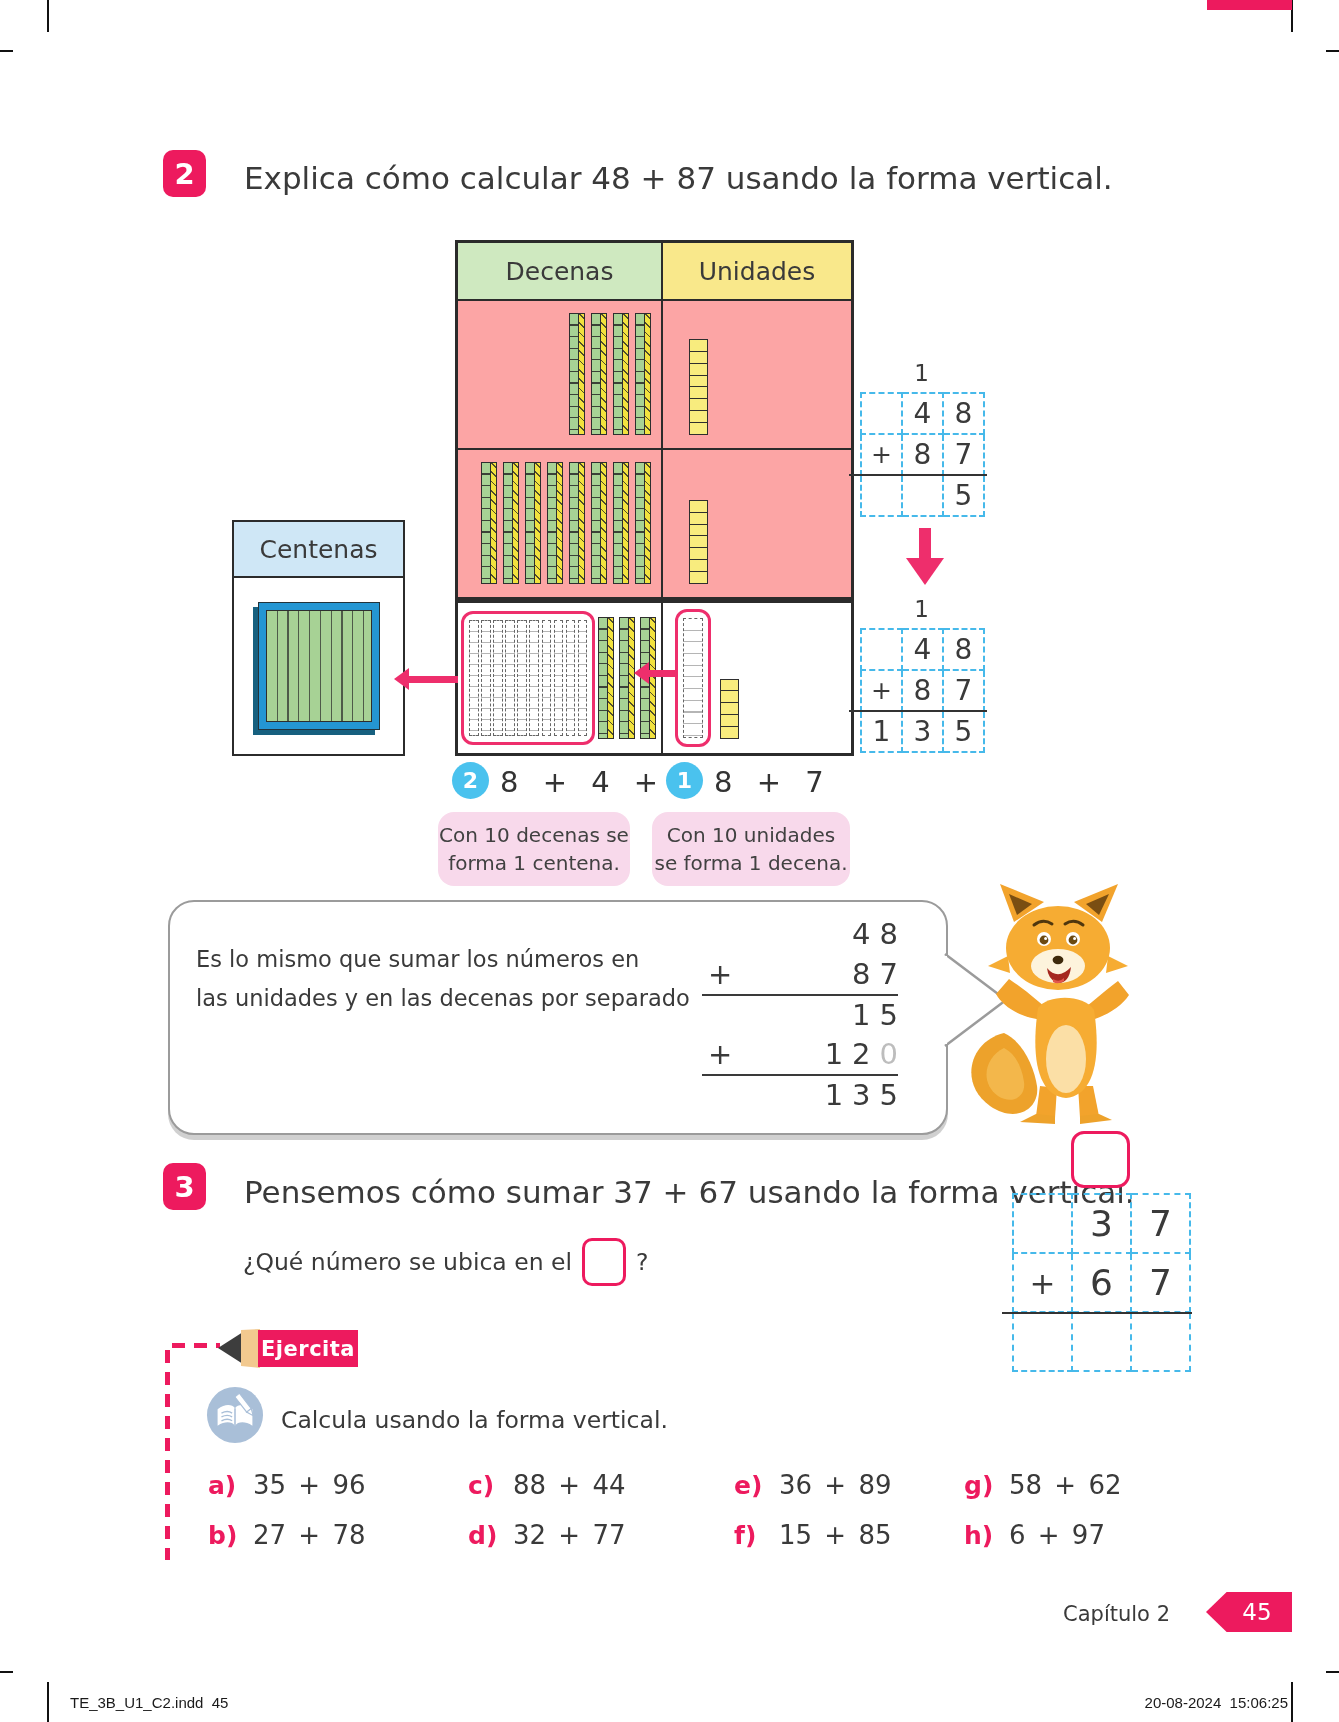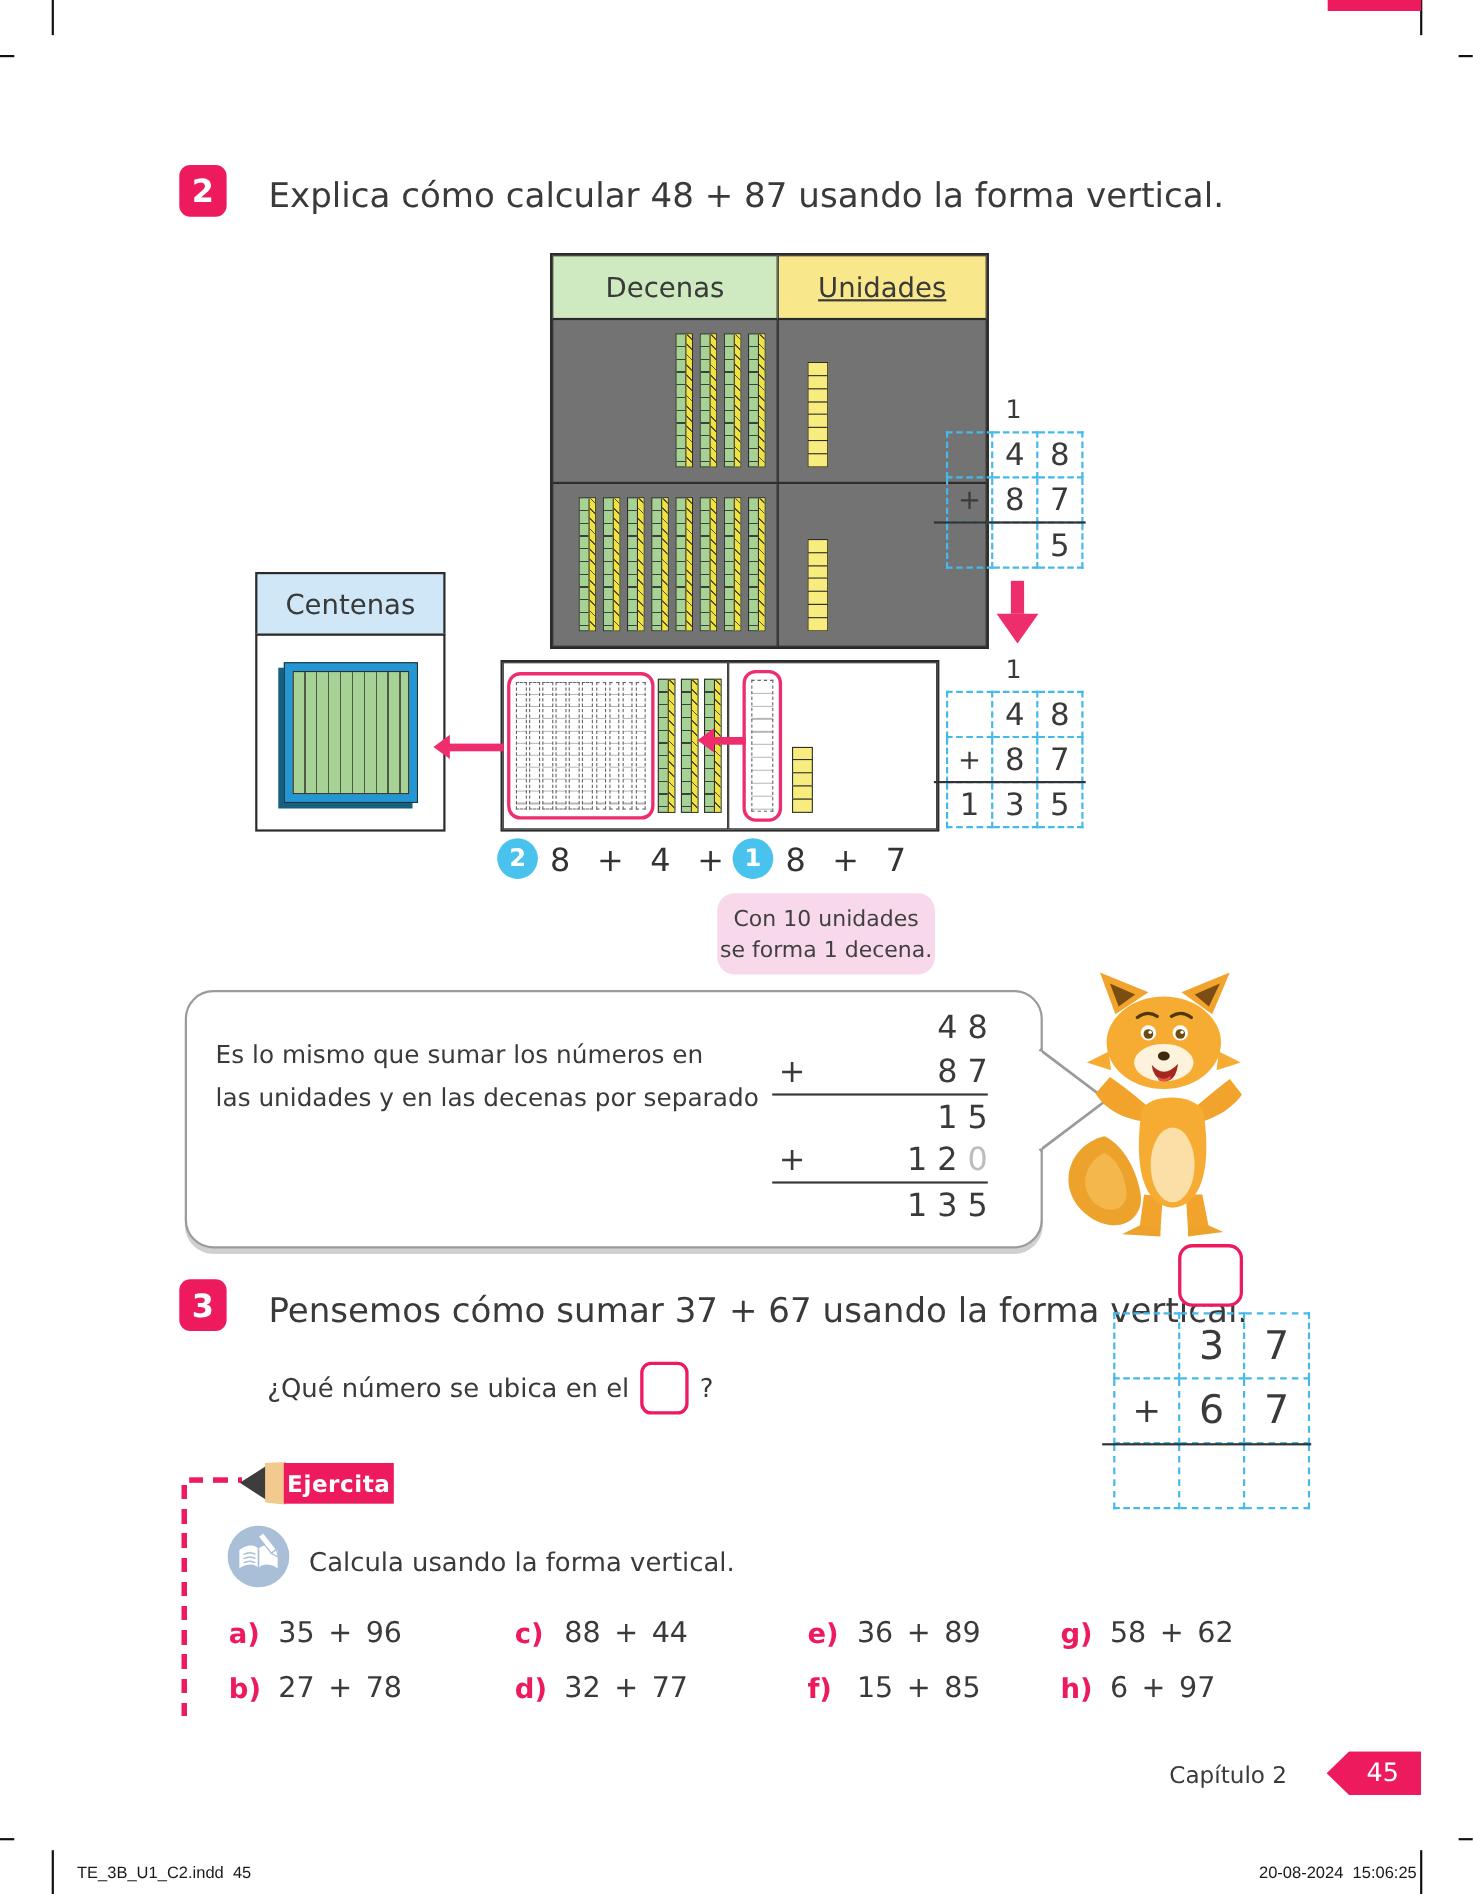--- a/index.html
+++ b/index.html
@@ -10,30 +10,30 @@
   
   .cmark { position:absolute; background:#111; }
   .top-deco { position:absolute; left:1207px; top:0; width:85px; height:10px; background:#ED1A5E; }
 
   
   .num-badge { position:absolute; width:43px; height:47px; background:#ED1A5E; border-radius:10px;
                color:#fff; font-size:29px; font-weight:bold; display:flex; align-items:center; justify-content:center; }
   .sec-title { position:absolute; font-size:31px; white-space:nowrap;margin-left:26px; }
 
   
-  .pv-grid { position:absolute; left:455px; top:230px; display:grid;
+  .pv-grid { position:absolute; left:455px; top:240px; display:grid;
              grid-template-columns:205px 190px; grid-template-rows:58px 149px 149px;
-             border:2.2px solid #2B2B2B; background:#737373;margin-left:45px; }
+             border:2.2px solid #2B2B2B; background:#fca5a5; }
   .pv-grid2 { position:absolute; left:455px; top:600px; display:grid;
               grid-template-columns:205px 190px; grid-template-rows:152px;
               border:2.2px solid #2B2B2B; background:#fff; }
   .pv-grid > div, .pv-grid2 > div { border:1.1px solid #2B2B2B; }
   .hdr { display:flex; align-items:center; justify-content:center; font-size:25px; }
   .hdr-tens { background:#CFE9C0; }
-  .hdr-ones { background:#F9E88B;text-decoration:underline; }
+  .hdr-ones { background:#F9E88B; }
   .cell-rods { display:flex; justify-content:flex-end; align-items:flex-end; gap:6px; padding:0 10px 13px 0; }
   .cell-cubes { display:flex; align-items:flex-end; padding:0 0 13px 26px; }
   .cube-col { display:flex; flex-direction:column; }
 
   .rod { width:16px; height:122px; border:1.6px solid #2E2E2E; background-color:#A7D295; flex:none; position:relative;
          background-image:repeating-linear-gradient(180deg, transparent 0 10.4px, rgba(40,40,40,.85) 10.4px 11.6px); }
   .rod::after { content:""; position:absolute; top:0; right:0; bottom:0; width:5px; border-left:1.3px solid #2E2E2E;
          background-color:#F2E23E;
          background-image:repeating-linear-gradient(45deg, transparent 0 5.5px, rgba(40,40,40,.8) 5.5px 6.6px); }
   .cube { width:19px; height:13.2px; border:1.4px solid #2E2E2E; background:#F8EC7E; margin-top:-1.4px; flex:none; }
@@ -242,20 +242,24 @@
   <div class="arrow-left" id="arrow-to-tens">
       <div class="shaft"></div>
       <div class="head"></div>
     </div>
 
   <div class="step-circle" style="left:452px; top:762px;">2</div>
   <div class="step-expr" style="left:500px; top:765px;">8 + 4 + 1</div>
   <div class="step-circle" style="left:666px; top:762px;">1</div>
   <div class="step-expr" style="left:714px; top:765px;">8 + 7</div>
 
+  <div class="note" style="left:438px; top:812px; width:192px;">
+    <div>Con 10 decenas se</div>
+    <div>forma 1 centena.</div>
+  </div>
   <div class="note" style="left:652px; top:812px; width:198px;">
     <div>Con 10 unidades</div>
     <div>se forma 1 decena.</div>
   </div>
 
   <div class="carry" style="left:901px; top:360px;">1</div>
   <table class="vgrid" style="left:860px; top:392px;">
       <tbody id="grid-before">
         <tr>
           <td></td>

